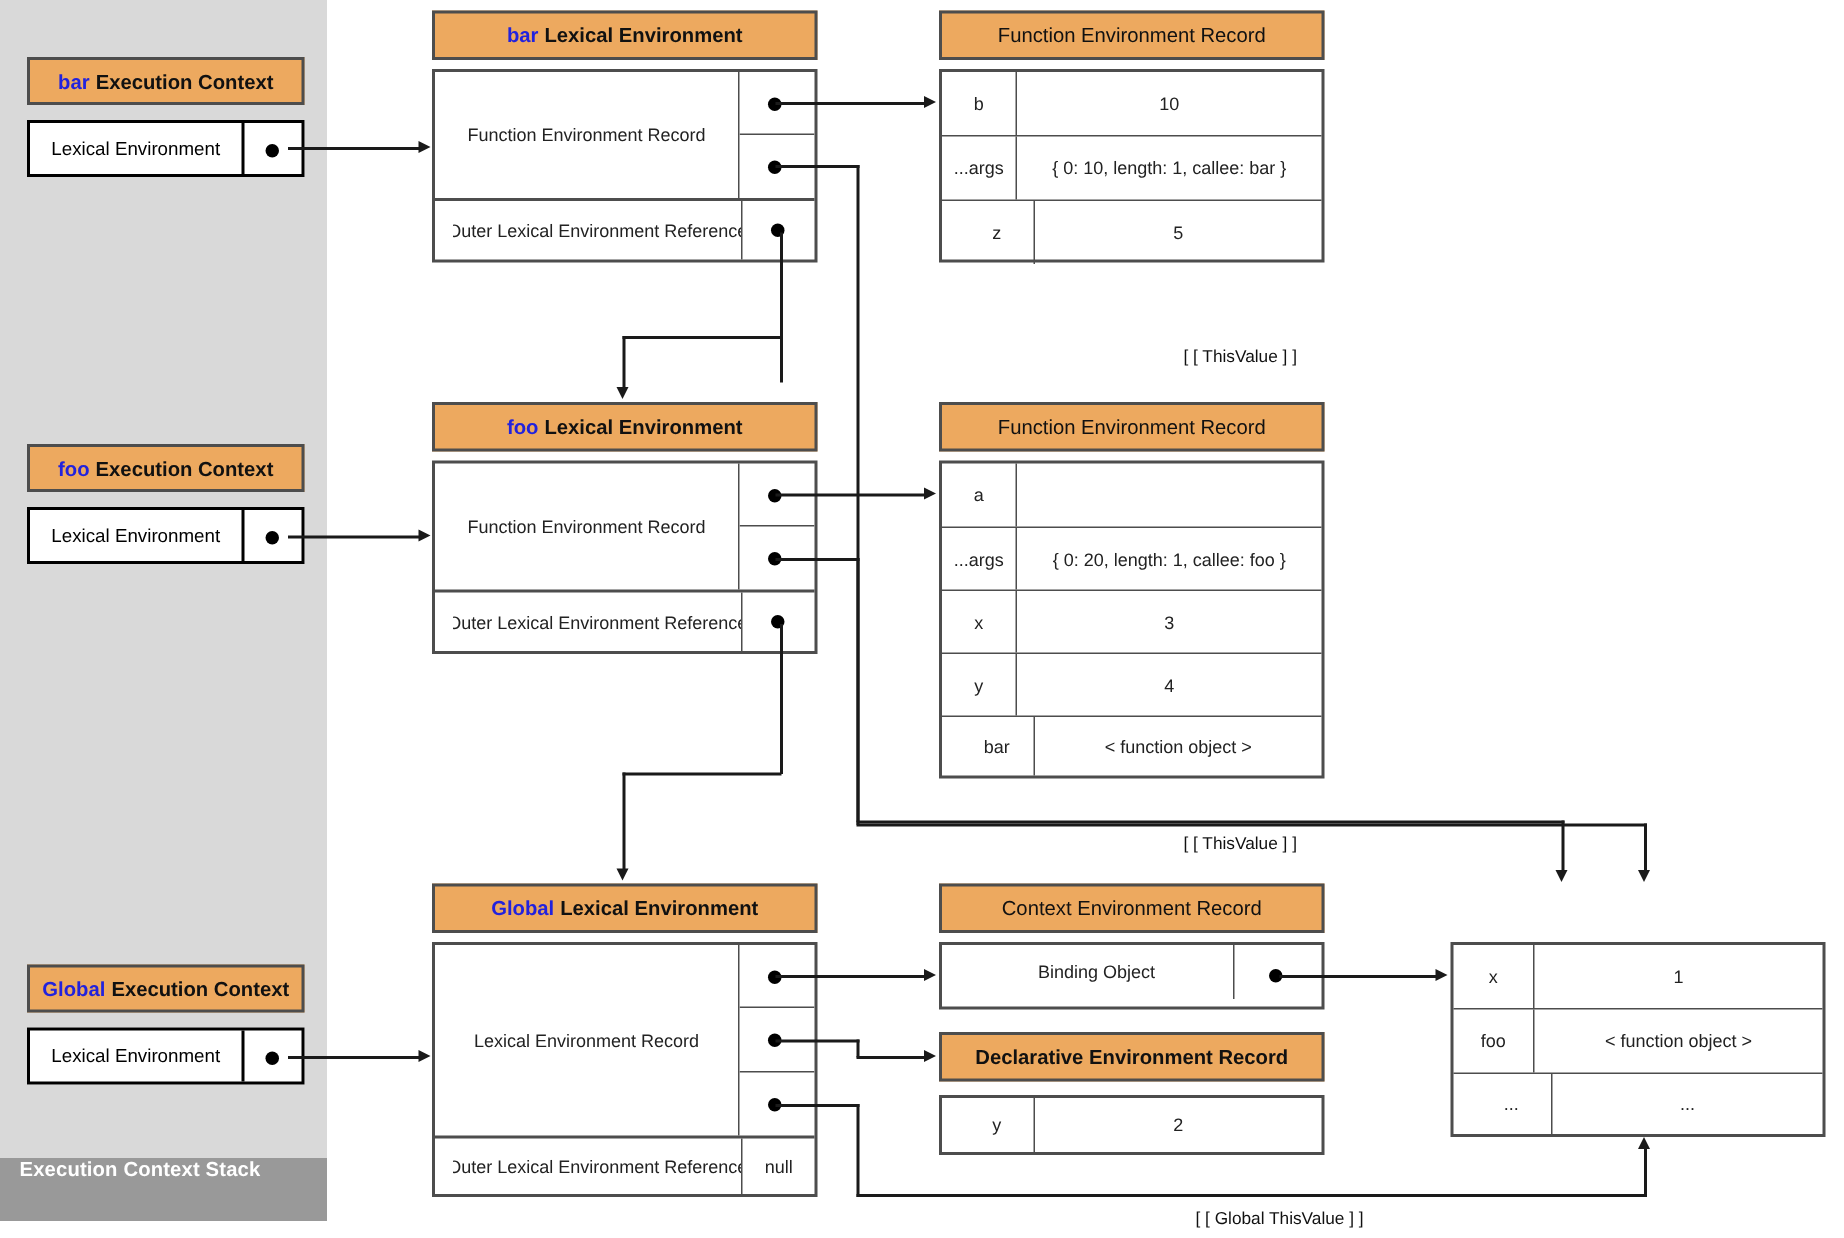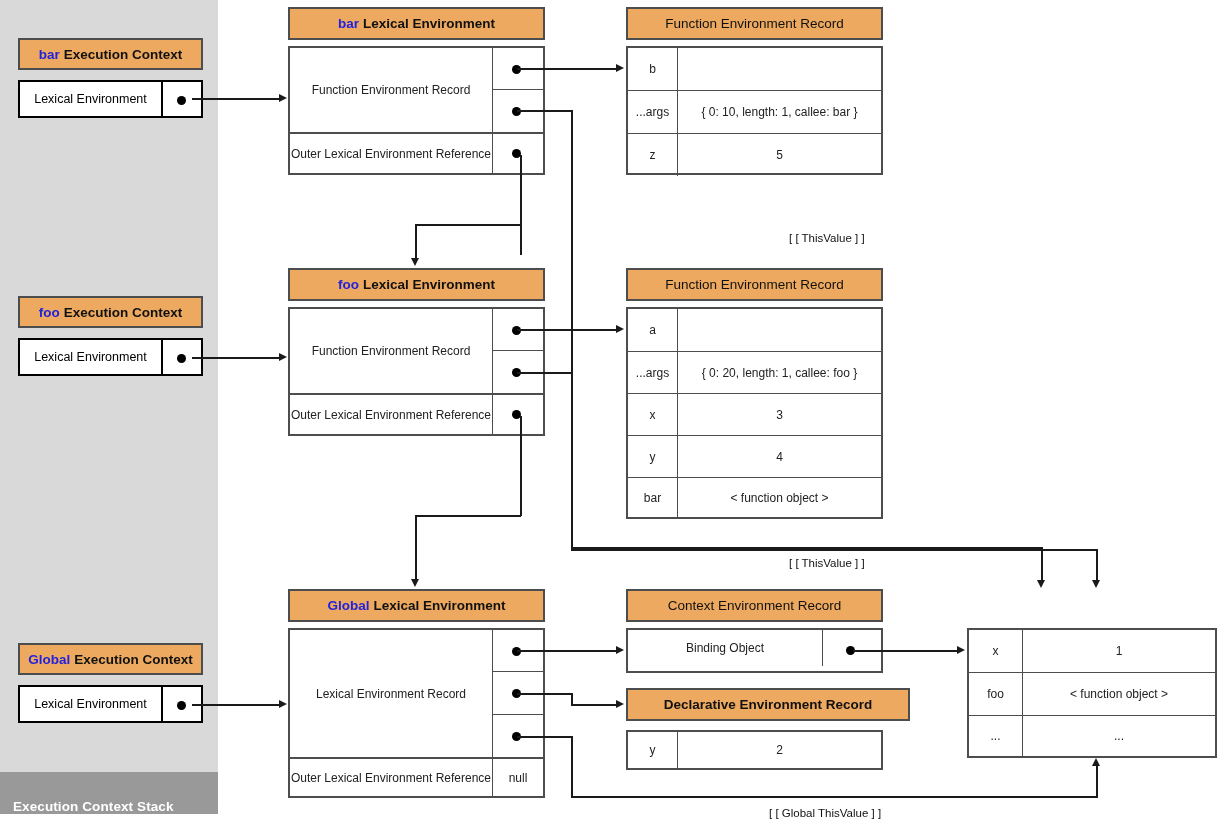--- a/index.html
+++ b/index.html
@@ -2,33 +2,33 @@
 <html><head>
 <meta charset="utf-8">
 <style>
   html,body{margin:0;padding:0;background:#fff;}
   body{font-family:"Liberation Sans",sans-serif;}
   #stage{position:relative;width:1229px;height:825px;overflow:hidden;background:#fff;}
   .abs{position:absolute;box-sizing:border-box;}
 
   
   .ecs-panel{background:#d9d9d9;}
-  .ecs-footer{background:#999999;display:flex;align-items:flex-end;}
+  .ecs-footer{background:#999999;display:flex;align-items:flex-start;}
   .ecs-footer span{color:#fff;font-weight:bold;font-size:13.5px;padding-left:13px;letter-spacing:.1px;}
 
   
   .hdr{background:#eda95f;border:2px solid #4d4d4d;display:flex;align-items:center;justify-content:center;
        font-size:13.5px;color:#111;text-align:center;}
   .hdr.bold{font-weight:bold;}
   .hdr .kw{color:#2222dd;font-weight:bold;margin-right:4px;}
 
   
   .tbl{border:2px solid #4d4d4d;background:#fff;}
   .row{display:flex;border-bottom:1px solid #4d4d4d;box-sizing:border-box;}
-  .row:last-child{border-bottom:none;}
+  .row:last-child{border-bottom:none;padding-left:12px;}
   .cell{display:flex;align-items:center;justify-content:center;font-size:12px;color:#222;
         box-sizing:border-box;text-align:center;overflow:hidden;white-space:nowrap;}
   .cell.l{border-right:1px solid #4d4d4d;}
   .thick-b{border-bottom:2px solid #4d4d4d;}
   .thick-r{border-right:2px solid #4d4d4d;}
 
   
   .dot{position:absolute;width:9px;height:9px;border-radius:50%;background:#000;}
 
   
@@ -112,20 +112,21 @@
       </div>
     </div>
   </div>
 
   <div class="abs hdr" style="left:626px;top:7px;width:257px;height:33px;">
     <span>Function Environment Record</span>
   </div>
   <div class="abs tbl" style="left:626px;top:46px;width:257px;height:129px;">
     <div class="row" style="height:43px;">
       <div class="cell l" style="width:50px;">b</div>
+      <div class="cell" style="flex:1;">10</div>
     </div>
     <div class="row" style="height:43px;">
       <div class="cell l" style="width:50px;">...args</div>
       <div class="cell" style="flex:1;">{ 0: 10, length: 1, callee: bar }</div>
     </div>
     <div class="row" style="height:42px;">
       <div class="cell l" style="width:50px;">z</div>
       <div class="cell" style="flex:1;">5</div>
     </div>
   </div>
@@ -209,21 +210,21 @@
   </div>
   <div class="abs tbl" style="left:626px;top:628px;width:257px;height:45px;">
     <div class="row" style="height:36px;">
       <div class="cell l" style="flex:1;">Binding Object</div>
       <div class="cell" style="width:58px;position:relative;">
         <div class="dot" style="left:23px;top:16px;"></div>
       </div>
     </div>
   </div>
 
-  <div class="abs hdr bold" style="left:626px;top:688px;width:284px;height:33px;">
+  <div class="abs hdr bold" style="left:626px;top:688px;width:257px;height:33px;">
     <span>Declarative Environment Record</span>
   </div>
   <div class="abs tbl" style="left:626px;top:730px;width:257px;height:40px;">
     <div class="row" style="height:36px;">
       <div class="cell l" style="width:50px;">y</div>
       <div class="cell" style="flex:1;">2</div>
     </div>
   </div>
 
   <div class="abs tbl" style="left:967px;top:628px;width:250px;height:130px;">
@@ -288,18 +289,18 @@
   <div class="ln lnh" style="left:517px;top:693px;width:56px;"></div>
   <div class="ln lnv" style="left:571px;top:693px;height:12px;"></div>
   <div class="ln lnh" style="left:571px;top:704px;width:46px;"></div>
   <div class="arrowR" style="left:616px;top:700px;"></div>
 
   <div class="ln lnh" style="left:517px;top:736px;width:56px;"></div>
   <div class="ln lnv" style="left:571px;top:736px;height:62px;"></div>
   <div class="ln lnh" style="left:571px;top:796px;width:527px;"></div>
   <div class="ln lnv" style="left:1096px;top:766px;height:31px;"></div>
   <div class="arrowU" style="left:1092px;top:758px;"></div>
-  <div class="edge-label" style="left:769px;top:807px;">[ [ Global ThisValue ] ]</div>
+  <div class="edge-label" style="left:797px;top:807px;">[ [ Global ThisValue ] ]</div>
 
   <div class="ln lnh" style="left:853px;top:650px;width:105px;"></div>
   <div class="arrowR" style="left:957px;top:646px;"></div>
 
 </div>
 
 </body></html>

